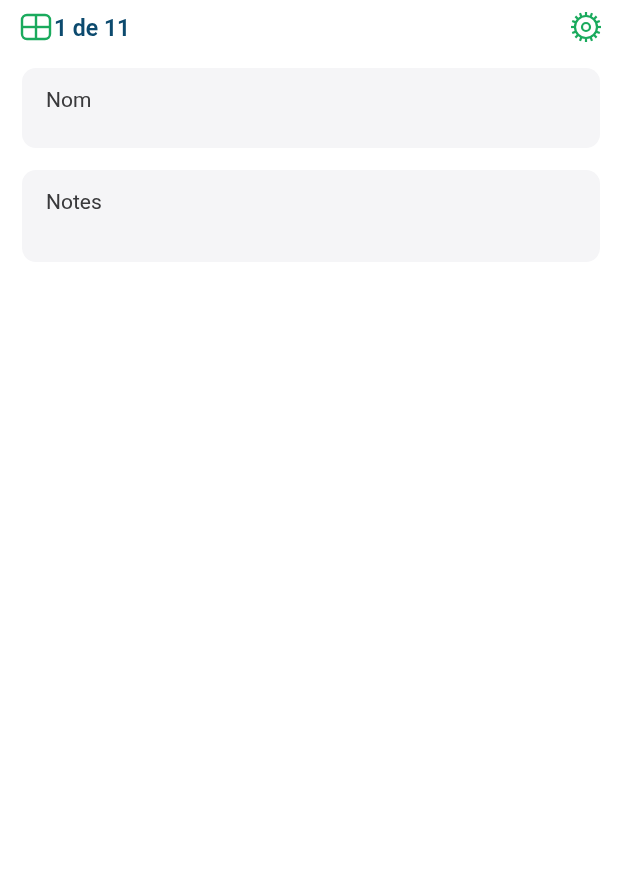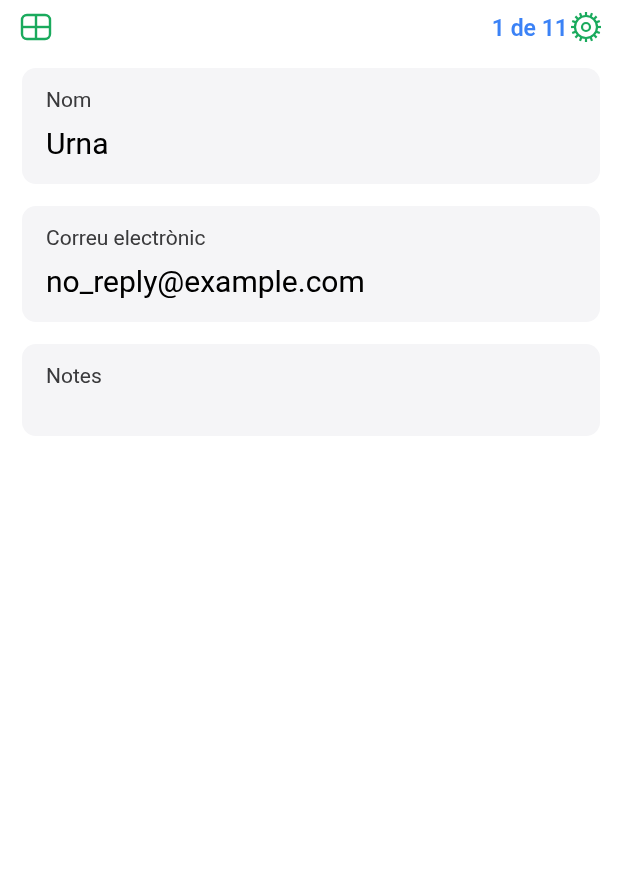--- a/index.html
+++ b/index.html
@@ -17,23 +17,23 @@
     .header {
       display: flex;
       align-items: center;
       justify-content: space-between;
       height: 56px;
       padding: 0 18px;
     }
     .header-title {
       font-size: 23px;
       font-weight: 600;
-      color: #3b82f6;
+      color: #0c4a6e;
       flex: 1;
-      text-align: right;
+      text-align: left;
     }
     .icon-btn {
       width: 36px;
       height: 36px;
       display: flex;
       align-items: center;
       justify-content: center;
       background: transparent;
       border: none;
       cursor: pointer;
@@ -111,28 +111,23 @@
         <line x1="26.1" y1="20.6" x2="29.8" y2="22.0"></line>
       </svg>
     </span>
   </button>
 </div>
 
 <div class="content">
 
   <div class="card">
     <div class="card-label">Nom</div>
-    <input class="card-value" value="Urna" style="">
   </div>
 
 
 
-  <div class="card">
-    <div class="card-label">Correu electrònic</div>
-    <input class="card-value" value="no_reply@example.com" style="">
-  </div>
 
   <div class="card card-notes">
     <div class="card-label">Notes</div>
 
   </div>
 
 </div>
 
 </body></html>

